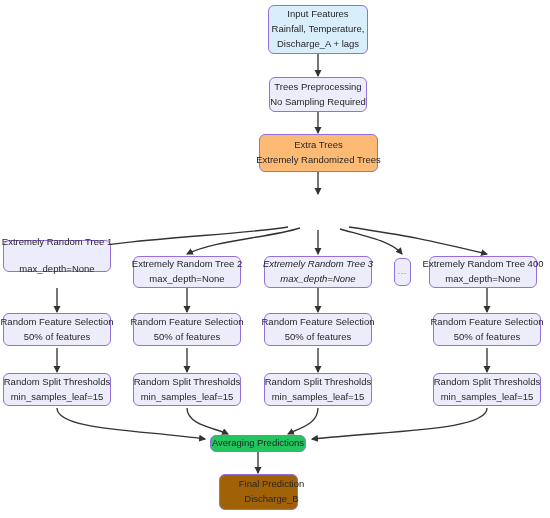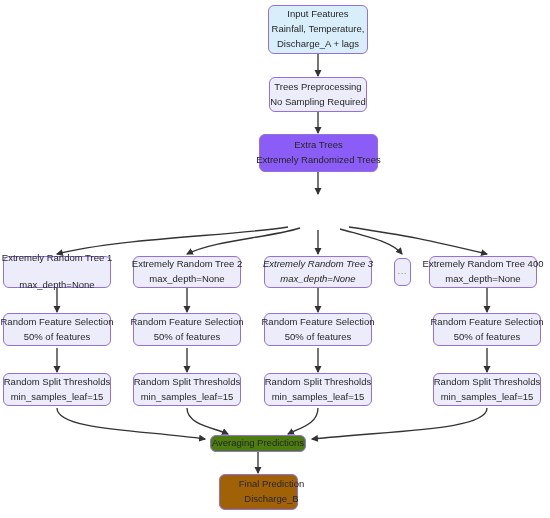--- a/index.html
+++ b/index.html
@@ -35,22 +35,22 @@
     text-align: center;
     color: #262626;
     font-size: 9.5px;
     line-height: 1.55;
     z-index: 2;
     background: #ededfa;
   }
   .node .line { display: block; white-space: nowrap; }
   .fill-lavender { background: #ececfb; }
   .fill-blue     { background: #d9eefb; }
-  .fill-pink     { background: #8b5cf6; text-align: right; }
-  .fill-green    { background: #4d7c0f; }
+  .fill-pink     { background: #fdba74; text-align: right; }
+  .fill-green    { background: #22c55e; }
   .fill-cream    { background: #a16207; padding-left: 26px; }
   .node.ellipsis {
     font-size: 8px;
     color: #555;
     letter-spacing: 1px;
   }
 </style>
 </head>
 <body>
 
@@ -105,21 +105,21 @@
     <span class="line">Trees Preprocessing</span>
     <span class="line">No Sampling Required</span>
   </div>
 
   <div class="node fill-pink" style="left:259px; top:134px; width:119px; height:38px;">
     <span class="line">Extra Trees</span>
     <span class="line">Extremely Randomized Trees</span>
   </div>
 
 
-  <div class="node fill-lavender" style="left:3px; top:256px; width:108px; height:32px;gap:12px;">
+  <div class="node fill-lavender" style="left:3px; top:240px; width:108px; height:32px;gap:12px;">
     <span class="line">Extremely Random Tree 1</span>
     <span class="line">max_depth=None</span>
   </div>
   <div class="node fill-lavender" style="left:133px; top:256px; width:108px; height:32px;">
     <span class="line">Extremely Random Tree 2</span>
     <span class="line">max_depth=None</span>
   </div>
   <div class="node fill-lavender" style="left:264px; top:256px; width:108px; height:32px;font-style:italic;">
     <span class="line">Extremely Random Tree 3</span>
     <span class="line">max_depth=None</span>

